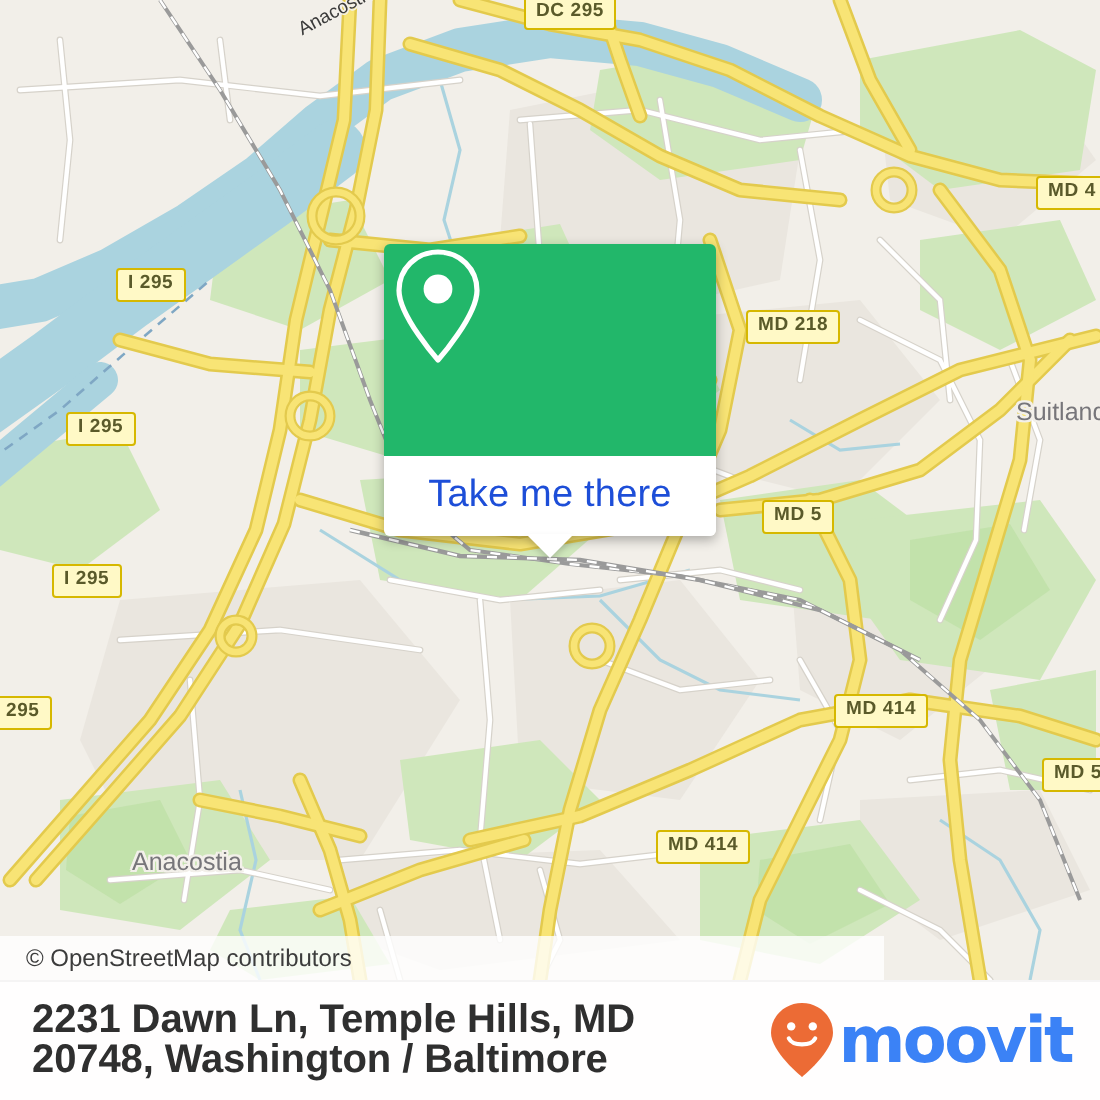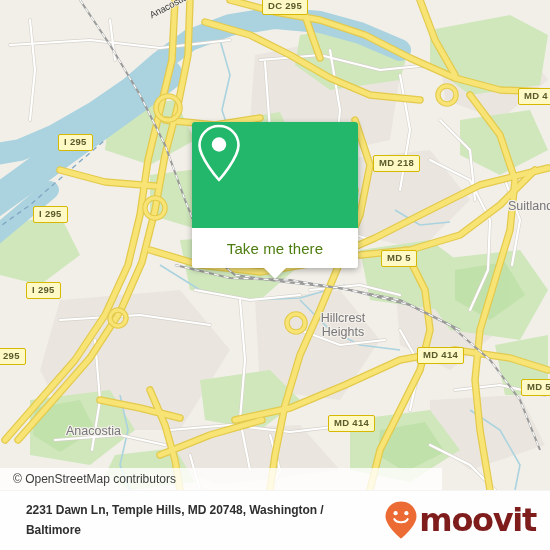--- a/index.html
+++ b/index.html
@@ -100,23 +100,23 @@
   #card-footer {
     height: 40px;
     background: #ffffff;
     border-radius: 0 0 3px 3px;
     display: flex;
     align-items: center;
     justify-content: center;
     position: relative;
   }
   #card-cta {
-    color: #4d7c0f;
-    font-family: "Liberation Sans", sans-serif;
-    font-size: 15px;
+    color: #1d4ed8;
+    font-family: "Liberation Sans", sans-serif;
+    font-size: 19px;
     letter-spacing: 0.1px;
   }
   #card-pointer {
     position: absolute;
     left: 50%;
     bottom: -11px;
     margin-left: -12px;
     width: 0; height: 0;
     border-left: 12px solid transparent;
     border-right: 12px solid transparent;
@@ -157,36 +157,36 @@
   }
   #bottom-bar::before {
     content: "";
     position: absolute;
     left: 0; top: 0; right: 0;
     height: 1px;
     background: rgba(0,0,0,0.04);
   }
   #address-text {
     flex: 1;
-    padding-left: 26px;
+    padding-left: 16px;
     padding-right: 8px;
     color: #2f2f2f;
     font-family: "Liberation Sans", sans-serif;
-    font-size: 12px;
+    font-size: 20px;
     line-height: 20px;
     font-weight: bold;
     letter-spacing: -0.05px;
   }
   #moovit-logo {
     display: flex;
     align-items: center;
     padding-right: 14px;
   }
   #moovit-wordmark {
-    color: #7f1d1d;
+    color: #3b82f6;
     font-family: "DejaVu Sans", sans-serif;
     font-size: 32px;
     font-weight: bold;
     letter-spacing: -1.3px;
     line-height: 32px;
     margin-left: 1px;
   }
 </style>
 </head>
 <body>
@@ -380,22 +380,20 @@
           <path d="M175,265 L230,278 L290,280 L350,290 L410,305 L460,330" stroke="#9a9a9a" stroke-width="2.2"></path>
           <path d="M175,265 L230,278 L290,280 L350,290 L410,305 L460,330" stroke="#ffffff" stroke-width="1.2" stroke-dasharray="5,5"></path>
         </g>
 
       </g>
     </svg>
 
     <div class="river-label" style="left:150px; top:10px; transform: rotate(-28deg); transform-origin: left center;">Anacostia River</div>
 
     <div class="place-label" style="left:508px; top:199px;">Suitland</div>
-    <div class="place-label" style="left:307px; top:311px; width:72px;">Hillcrest
-Heights</div>
     <div class="place-label" style="left:66px; top:424px;">Anacostia</div>
 
     <div class="shield" style="left:262px; top:-2px;">DC 295</div>
     <div class="shield" style="left:373px; top:111px;margin-top:44px;">MD 218</div>
     <div class="shield" style="left:518px; top:88px;">MD 4</div>
     <div class="shield" style="left:58px; top:134px;">I 295</div>
     <div class="shield" style="left:33px; top:206px;">I 295</div>
     <div class="shield" style="left:26px; top:282px;">I 295</div>
     <div class="shield" style="left:-3px; top:348px;">295</div>
     <div class="shield" style="left:381px; top:250px;">MD 5</div>

